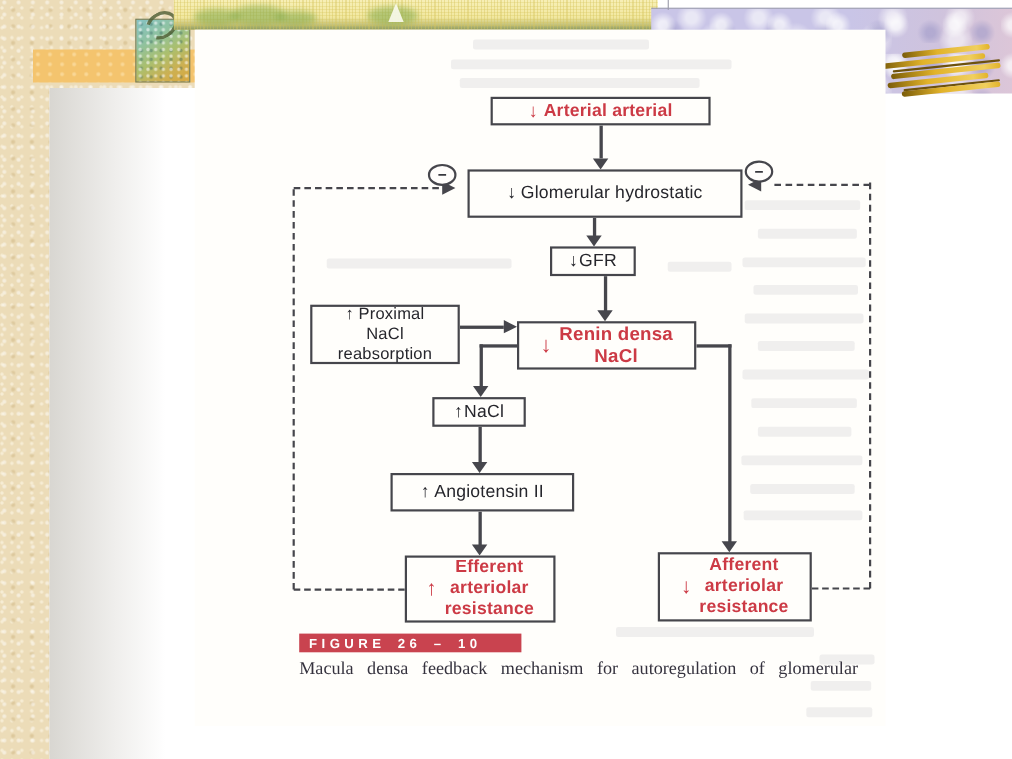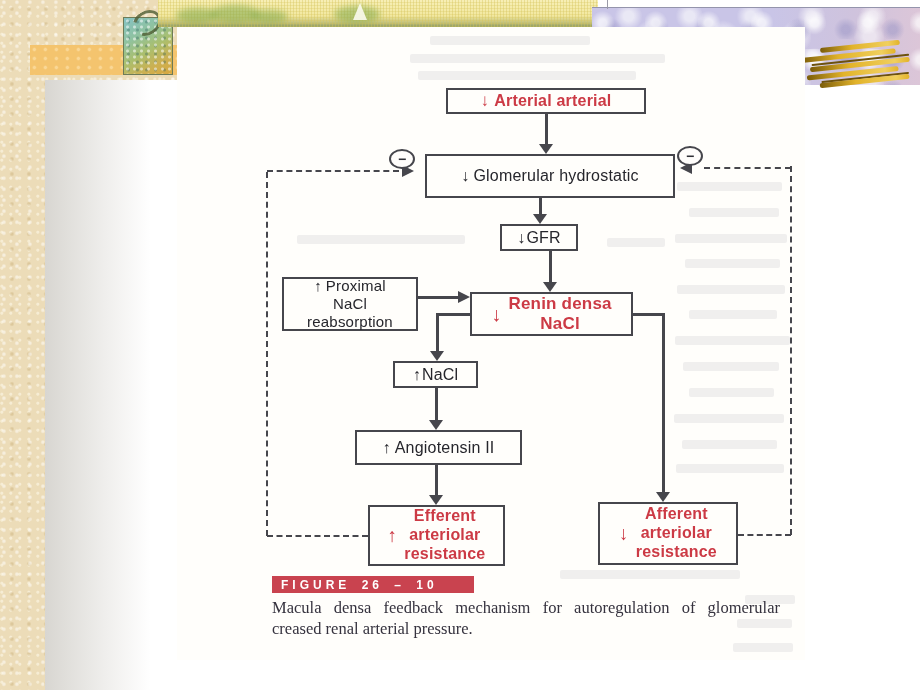--- a/index.html
+++ b/index.html
@@ -236,16 +236,15 @@
       <div class="lines">
         <div>Afferent</div>
         <div>arteriolar</div>
         <div>resistance</div>
       </div>
     </div>
 
     <div id="fig-banner">FIGURE 26 – 10</div>
     <div id="caption">
       <div class="j">Macula densa feedback mechanism for autoregulation of glomerular</div>
-      <div>creased renal arterial pressure.</div>
     </div>
   </div>
 </div>
 
 </body></html>

